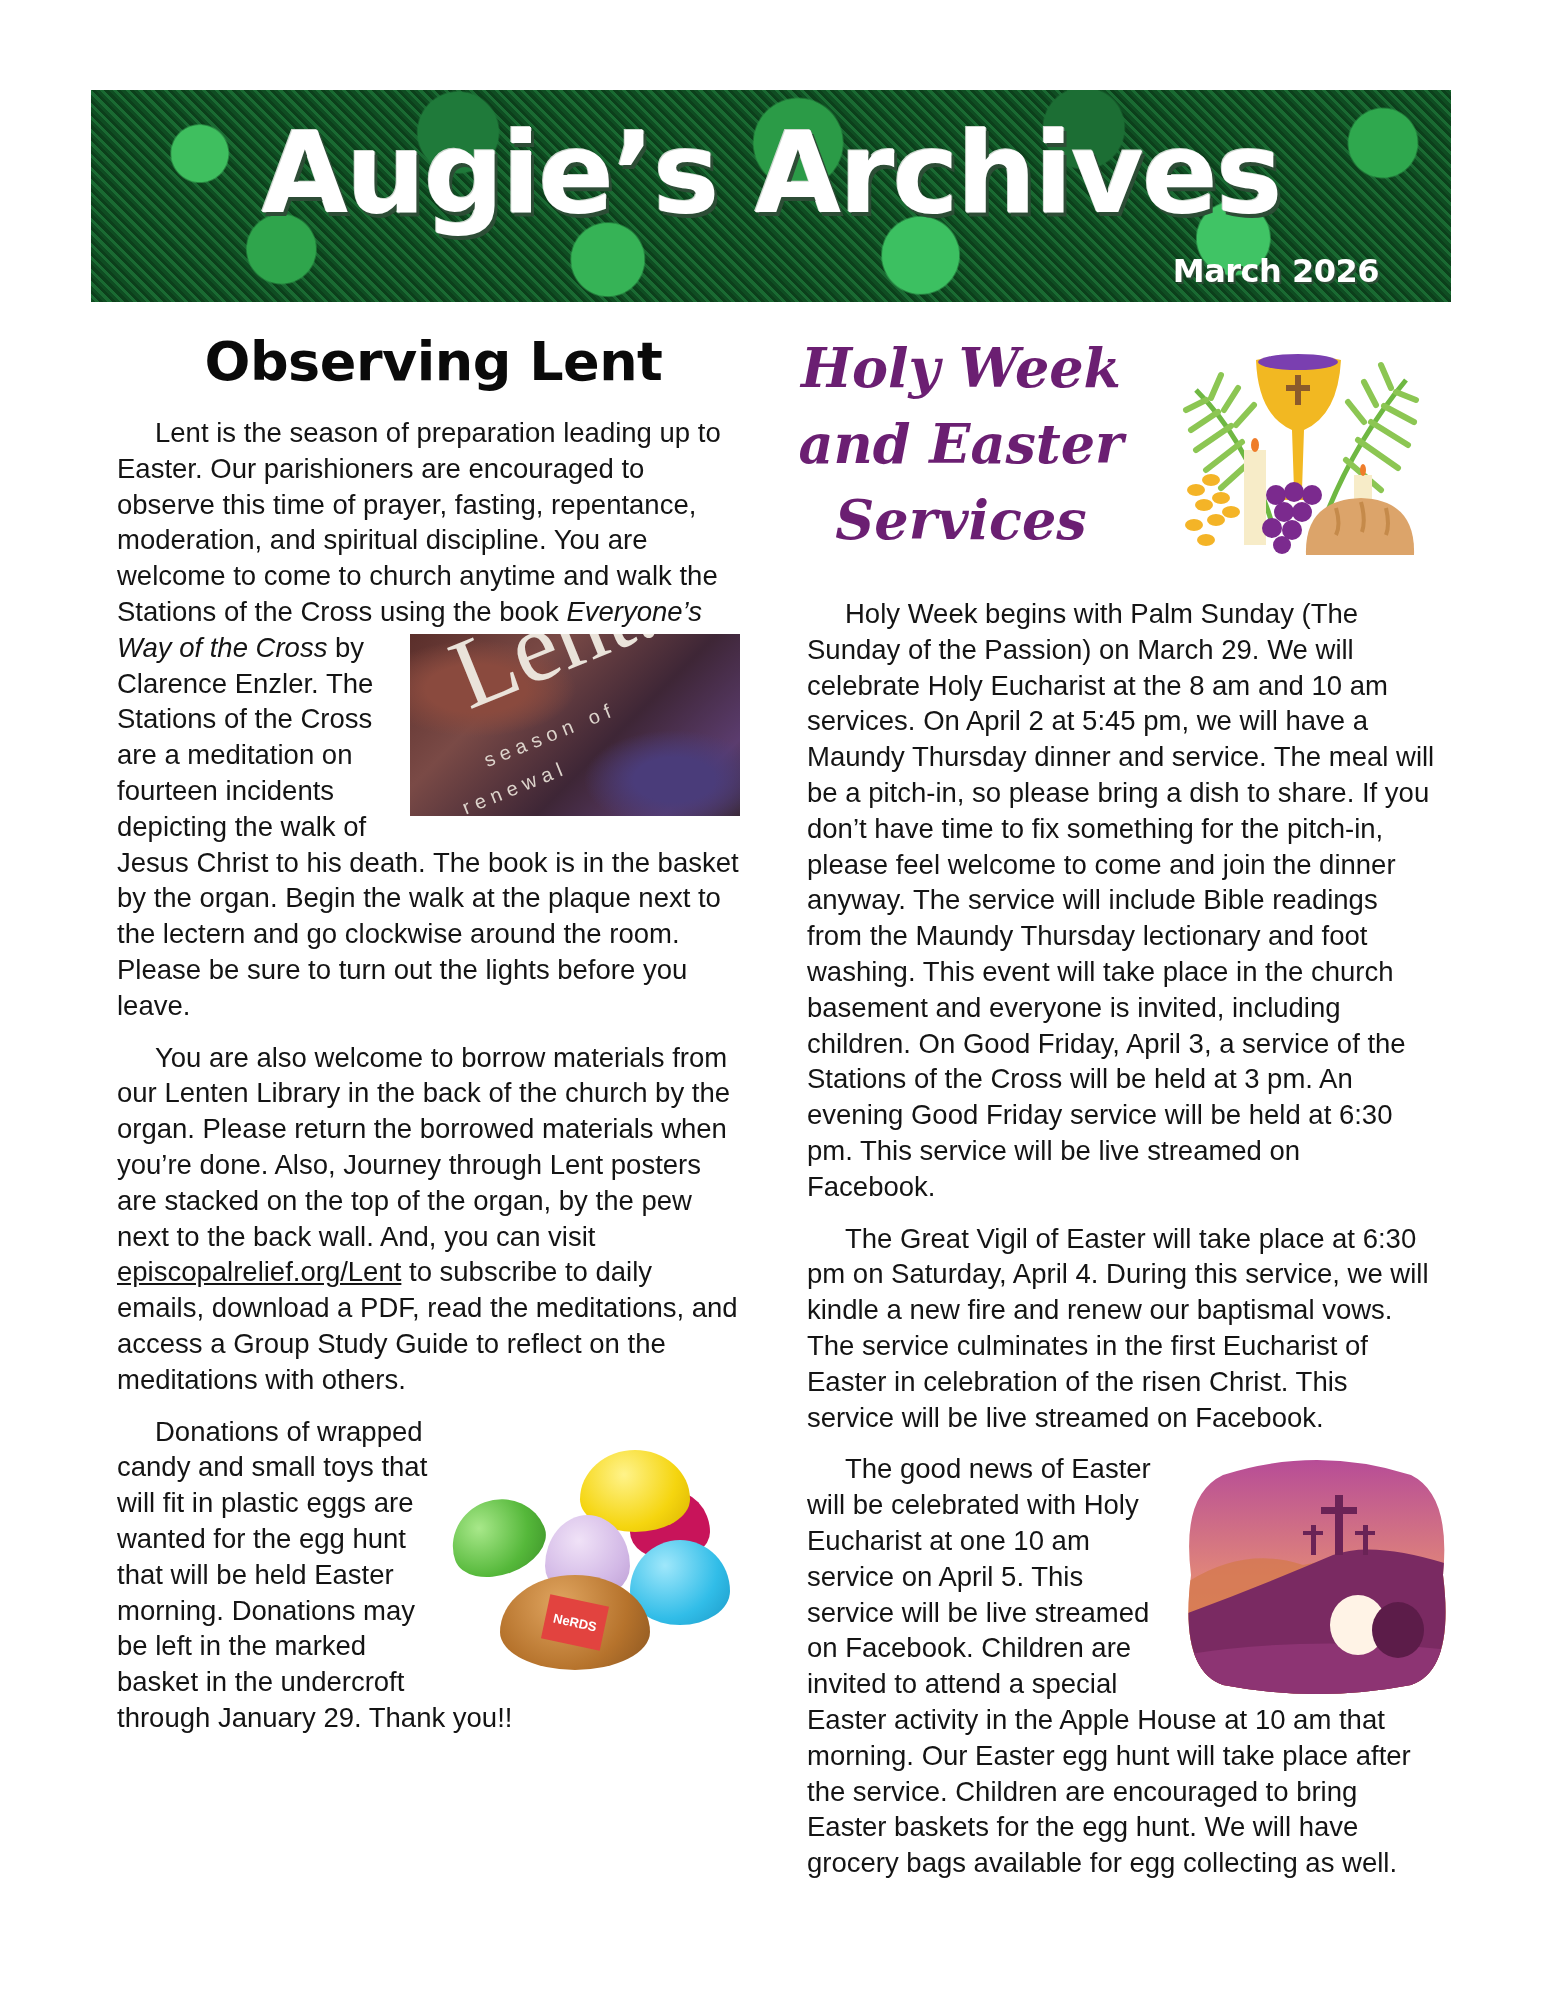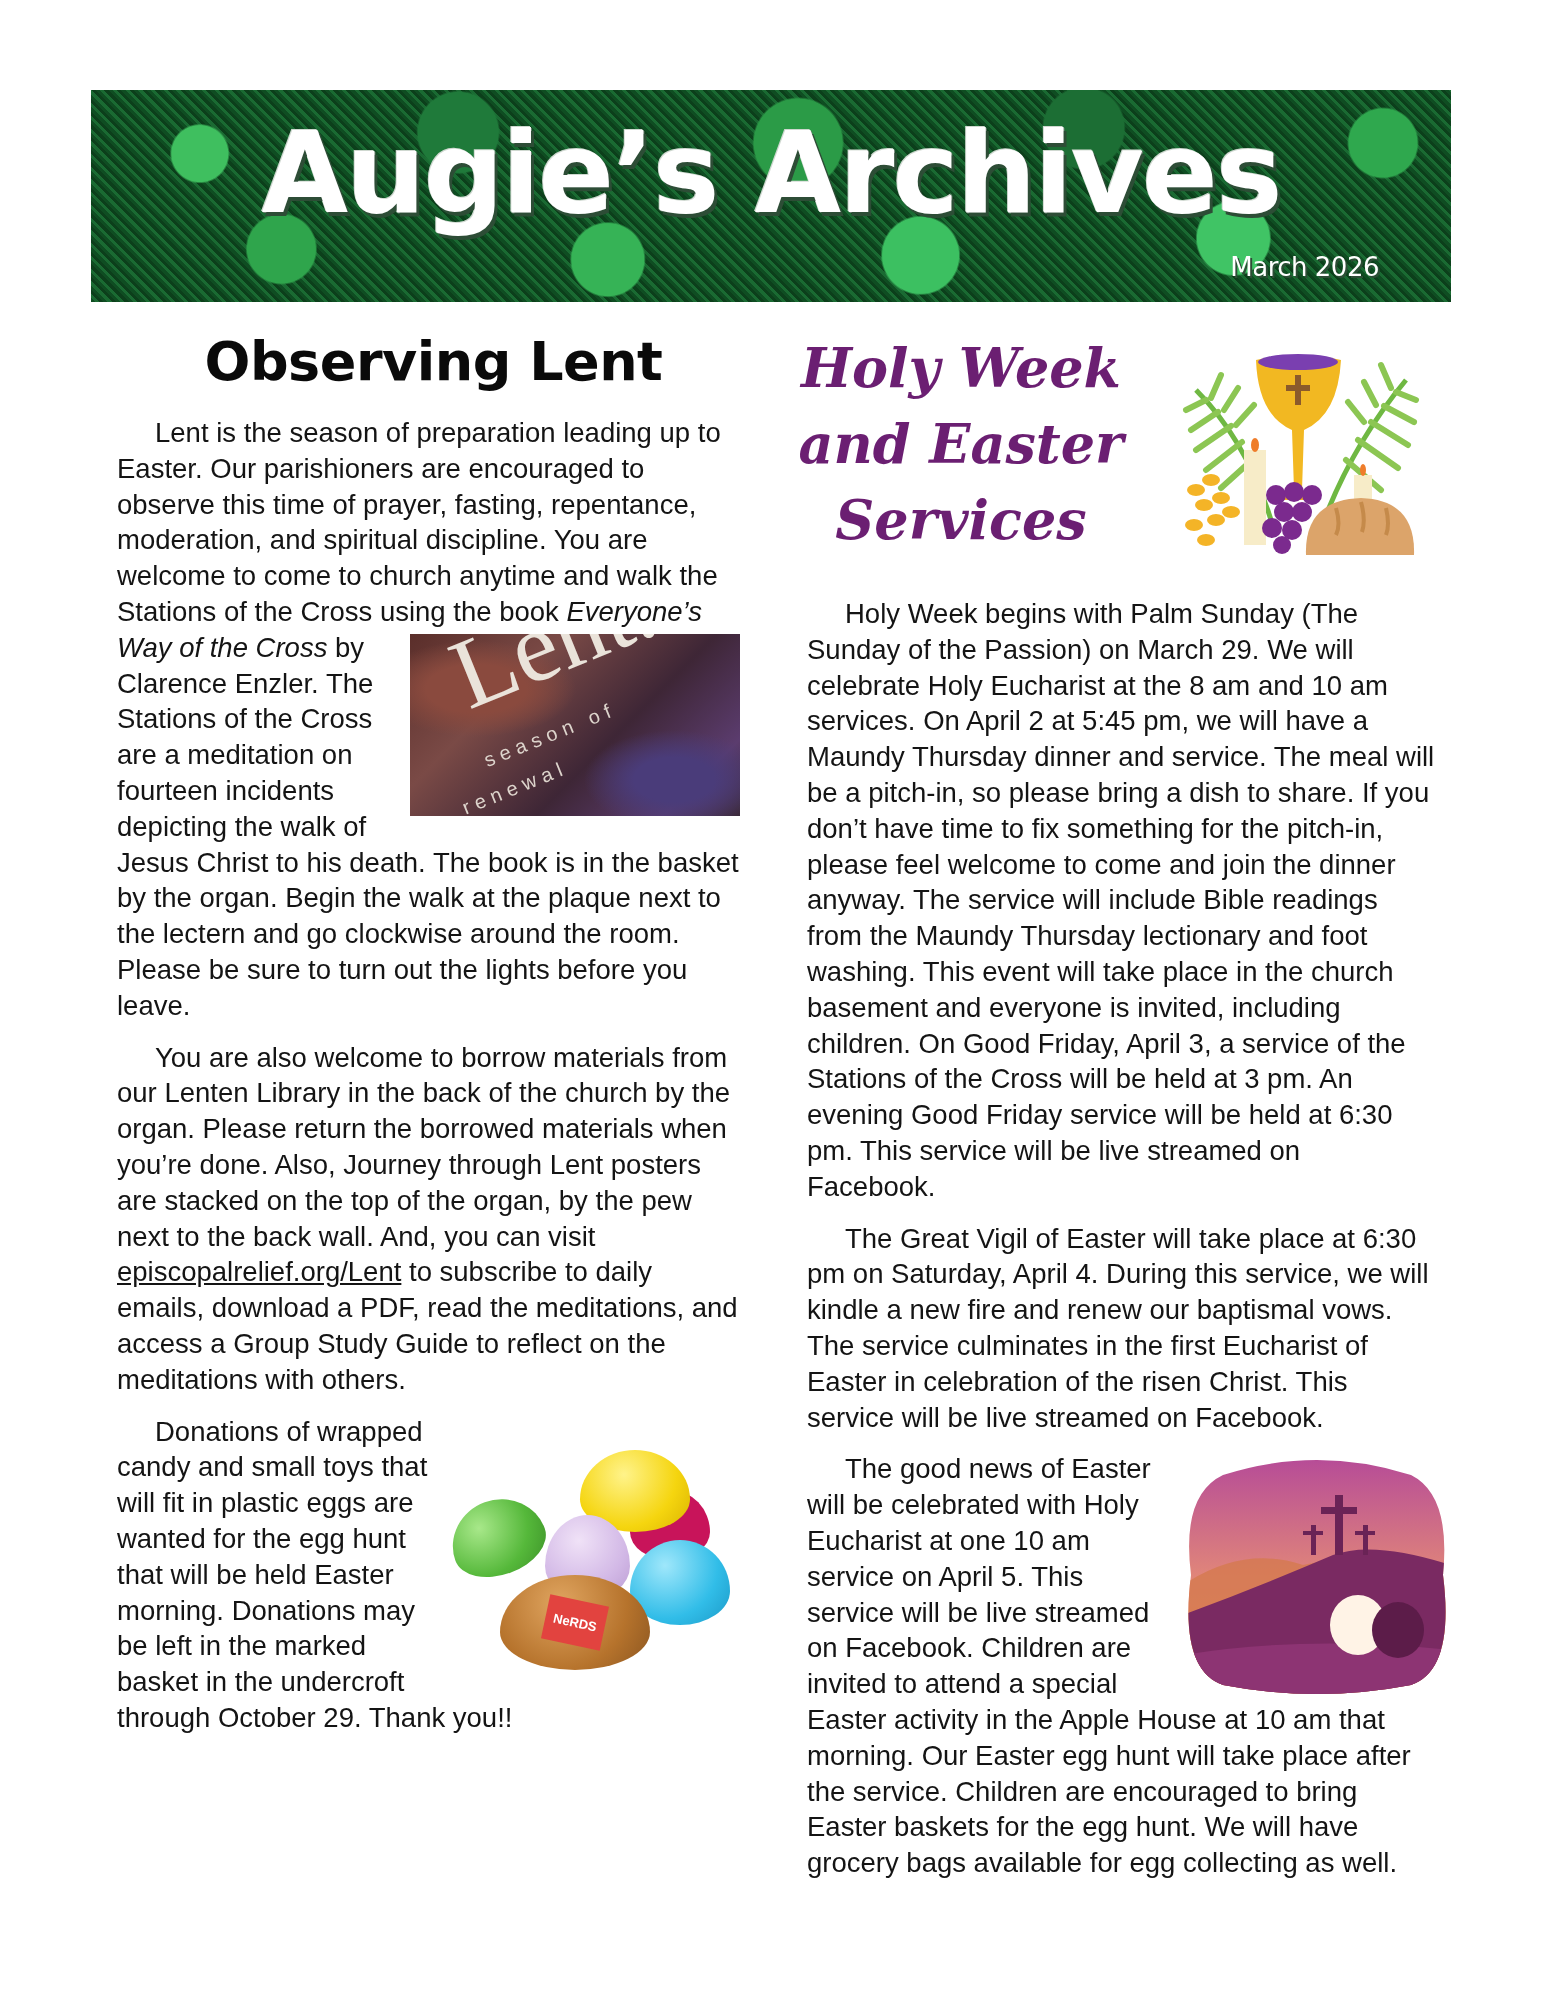--- a/index.html
+++ b/index.html
@@ -18,22 +18,22 @@
               radial-gradient(circle at 61% 78%, #3cc061 0 38px, transparent 40px),
               radial-gradient(circle at 73% 18%, #1c6e34 0 40px, transparent 42px),
               radial-gradient(circle at 84% 70%, #40c465 0 36px, transparent 38px),
               radial-gradient(circle at 95% 25%, #2fa84e 0 34px, transparent 36px),
               repeating-linear-gradient(45deg, #0f4d22 0 3px, #1a6a32 3px 6px, #0c3f1b 6px 9px),
               #145a2a; }
   .banner-title { position: absolute; left: 0; right: 0; top: 18px; text-align: center;
                   font-family: "DejaVu Sans", sans-serif; font-weight: bold; font-size: 112px;
                   letter-spacing: -2px; color: #ffffff;
                   text-shadow: 3px 4px 0 #2d4d36, -1px -1px 0 #cfd8d0, 1px 1px 0 #6a7a6e; }
-  .banner-date { position: absolute; right: 72px; bottom: 20px;
-                 font-family: "DejaVu Sans", sans-serif; font-weight: normal; font-size: 26px;
+  .banner-date { position: absolute; right: 72px; bottom: 12px;
+                 font-family: "DejaVu Sans", sans-serif; font-weight: bold; font-size: 32px;
                  color: #ffffff; text-shadow: 2px 2px 0 #2d4d36; letter-spacing: -0.5px; }
 
   
   .col-left { position: absolute; left: 101px; top: 330px; width: 655px; }
   .col-right { position: absolute; left: 791px; top: 330px; width: 660px; }
 
   .text { font-family: "Liberation Sans", sans-serif; font-size: 27.5px; line-height: 35.8px; color: #141414; }
   .indent { text-indent: 38px; }
   p { margin: 16px; }
 
@@ -90,21 +90,21 @@
   <div class="text">
     <div class="float-right eggs-img" style="margin-top:36px">
       <div class="egg" style="left:0;top:50px;width:95px;height:75px;background:radial-gradient(circle at 35% 30%,#a8e88a,#55b83a 60%,#3b8f28);transform:rotate(-20deg)"></div>
       <div class="egg" style="left:180px;top:40px;width:80px;height:70px;background:#c8145a"></div>
       <div class="egg" style="left:130px;top:0;width:110px;height:82px;background:radial-gradient(circle at 40% 30%,#fff38a,#f5d50f 60%,#d9b300)"></div>
       <div class="egg" style="left:95px;top:65px;width:85px;height:85px;background:radial-gradient(circle at 40% 30%,#f0e2f7,#d2b8e6 60%,#b99ad1)"></div>
       <div class="egg" style="left:180px;top:90px;width:100px;height:85px;background:radial-gradient(circle at 35% 30%,#9fe7fb,#31bde8 60%,#1b98c6)"></div>
       <div class="egg" style="left:50px;top:125px;width:150px;height:95px;background:radial-gradient(circle at 40% 30%,#e0a560,#b6732c 60%,#8a5520)"></div>
       <div style="position:absolute;left:95px;top:150px;width:60px;height:45px;background:#e2433f;transform:rotate(12deg);color:#fff;font-size:13px;font-weight:bold;text-align:center;line-height:45px">NeRDS</div>
     </div>
-    <p class="indent">Donations of wrapped candy and small toys that will fit in plastic eggs are wanted for the egg hunt that will be held Easter morning. Donations may be left in the marked basket in the undercroft through October 29. Thank you!!</p>
+    <p class="indent">Donations of wrapped candy and small toys that will fit in plastic eggs are wanted for the egg hunt that will be held Easter morning. Donations may be left in the marked basket in the undercroft through January 29. Thank you!!</p>
   </div>
 </div>
 
 <div class="col-right">
   <div class="holy-head">
     <div class="holy-title">Holy Week and Easter Services</div>
     <svg class="chalice-art" viewBox="0 0 245 230">
       <g>
         <path d="M20 60 Q70 110 95 190" stroke="#6fb842" stroke-width="5" fill="none"></path>
         <path d="M230 50 Q180 110 150 185" stroke="#6fb842" stroke-width="5" fill="none"></path>

